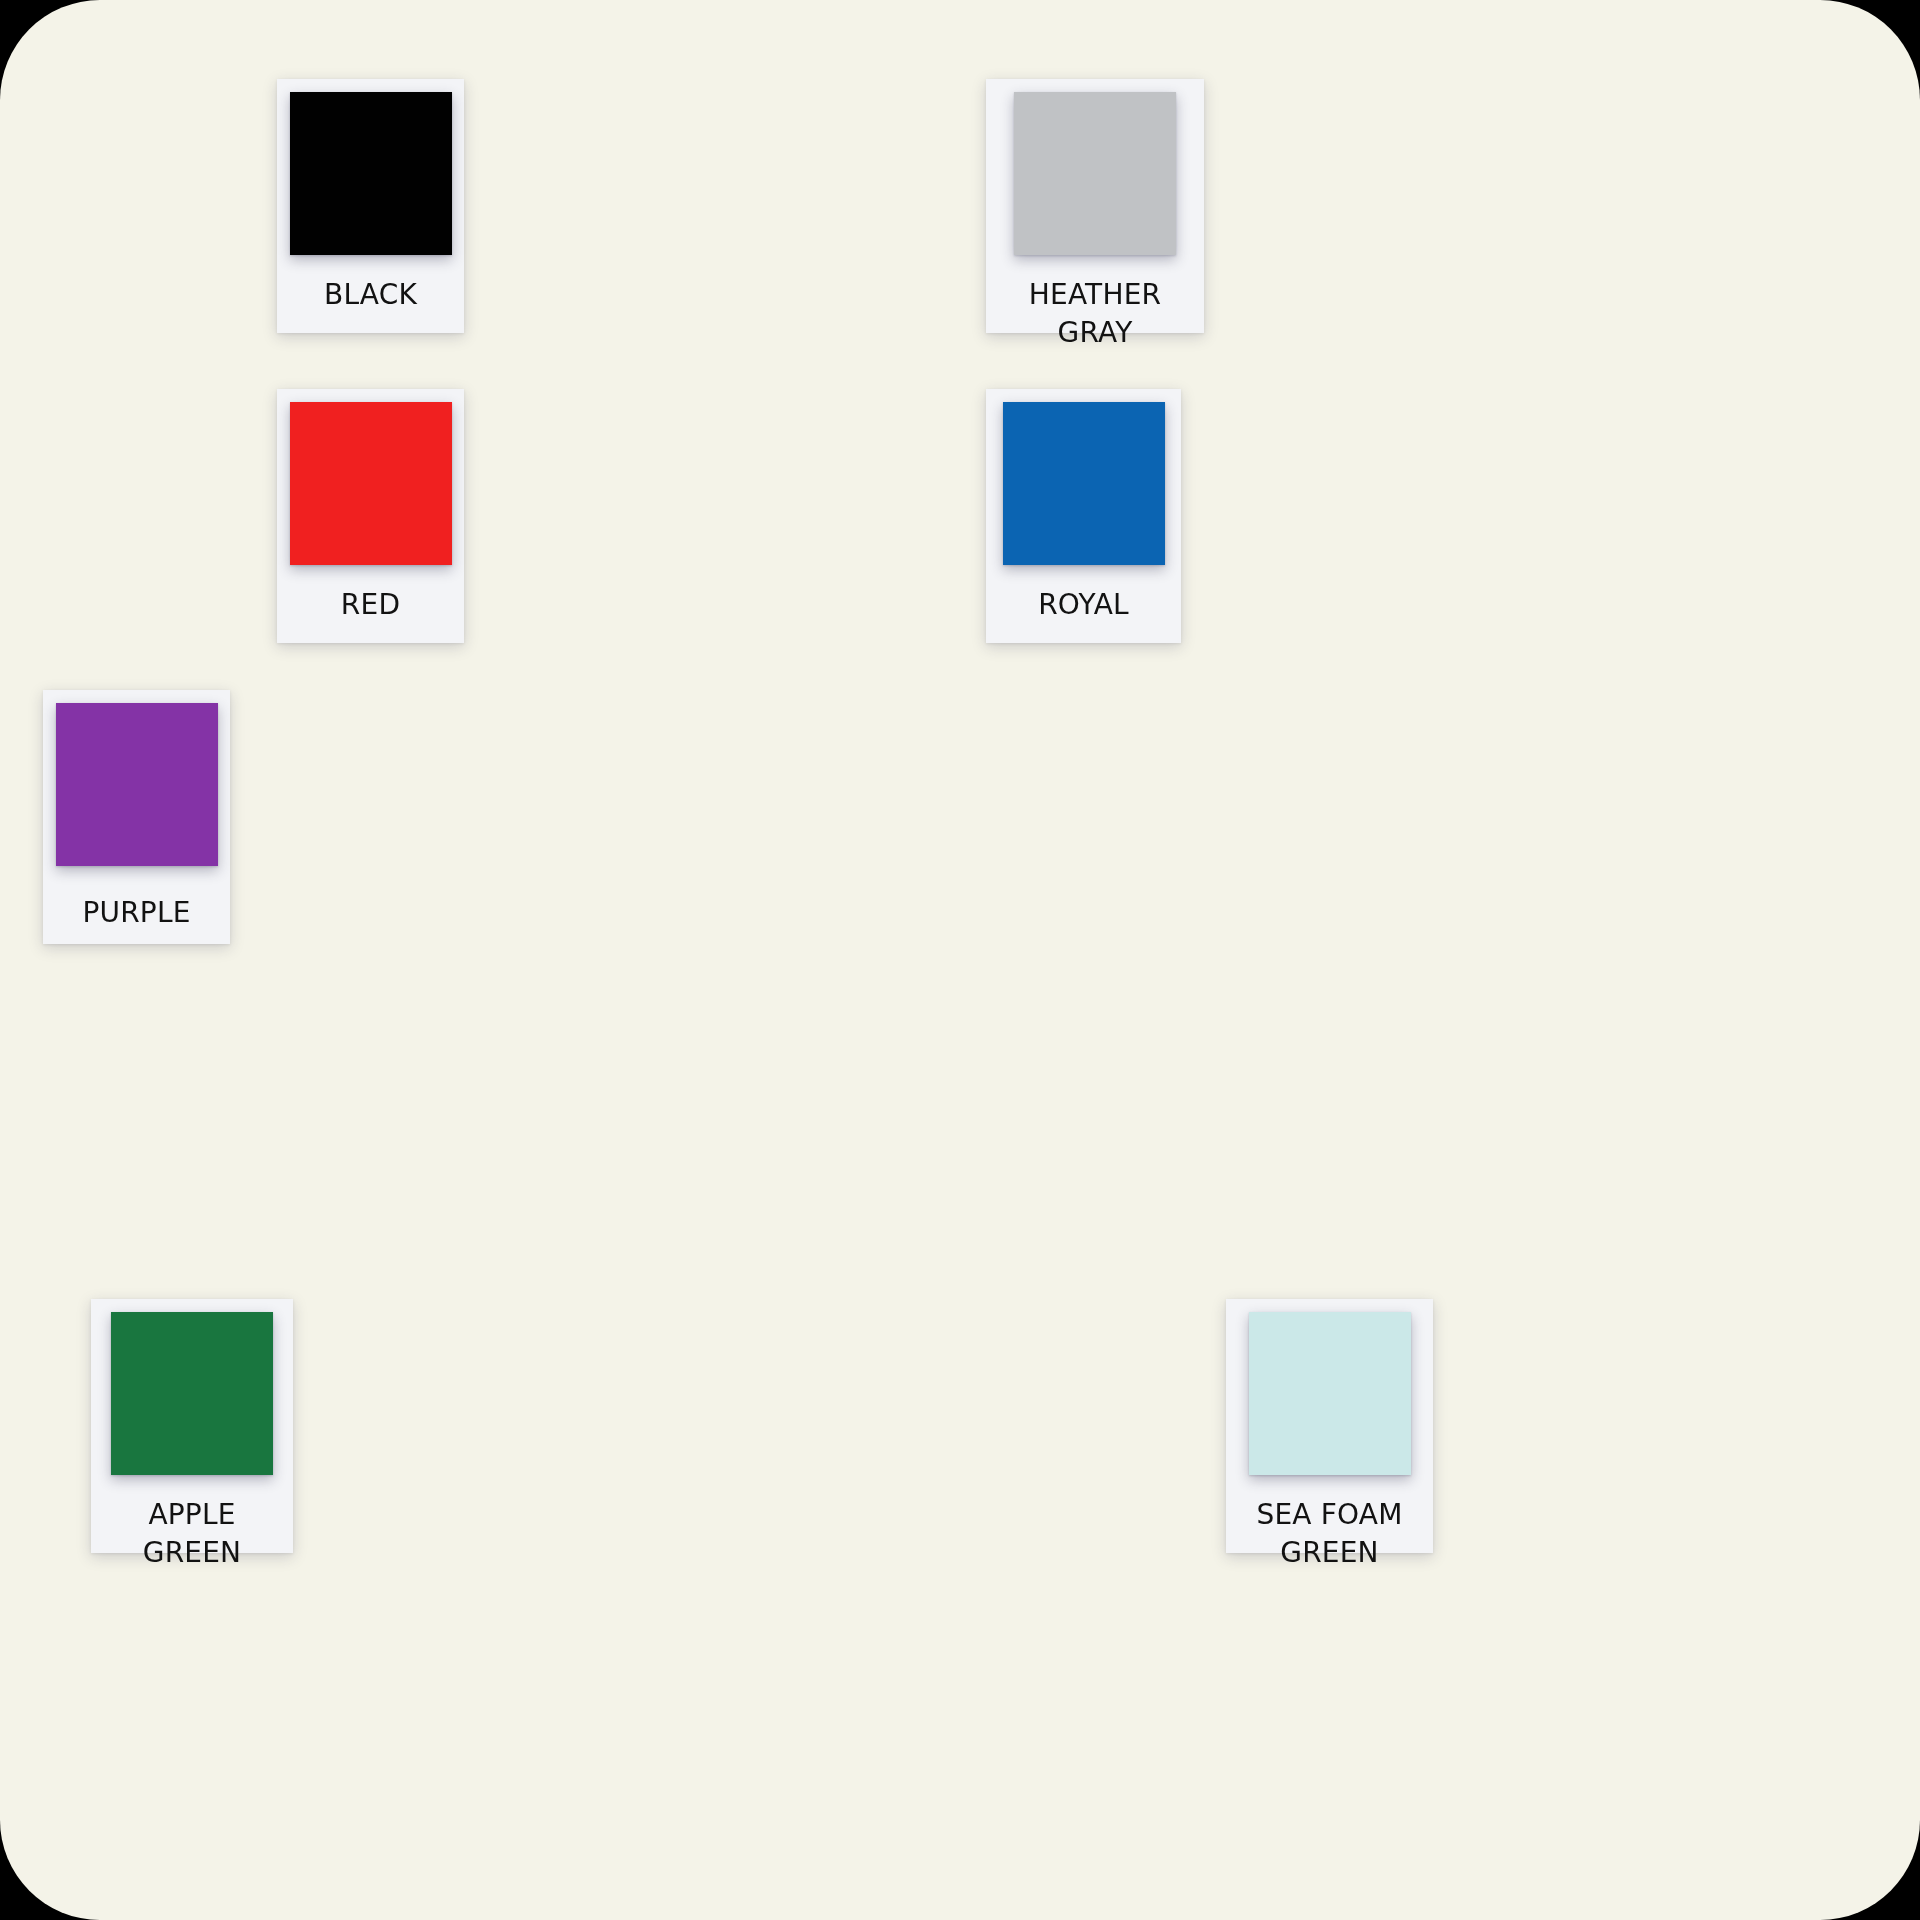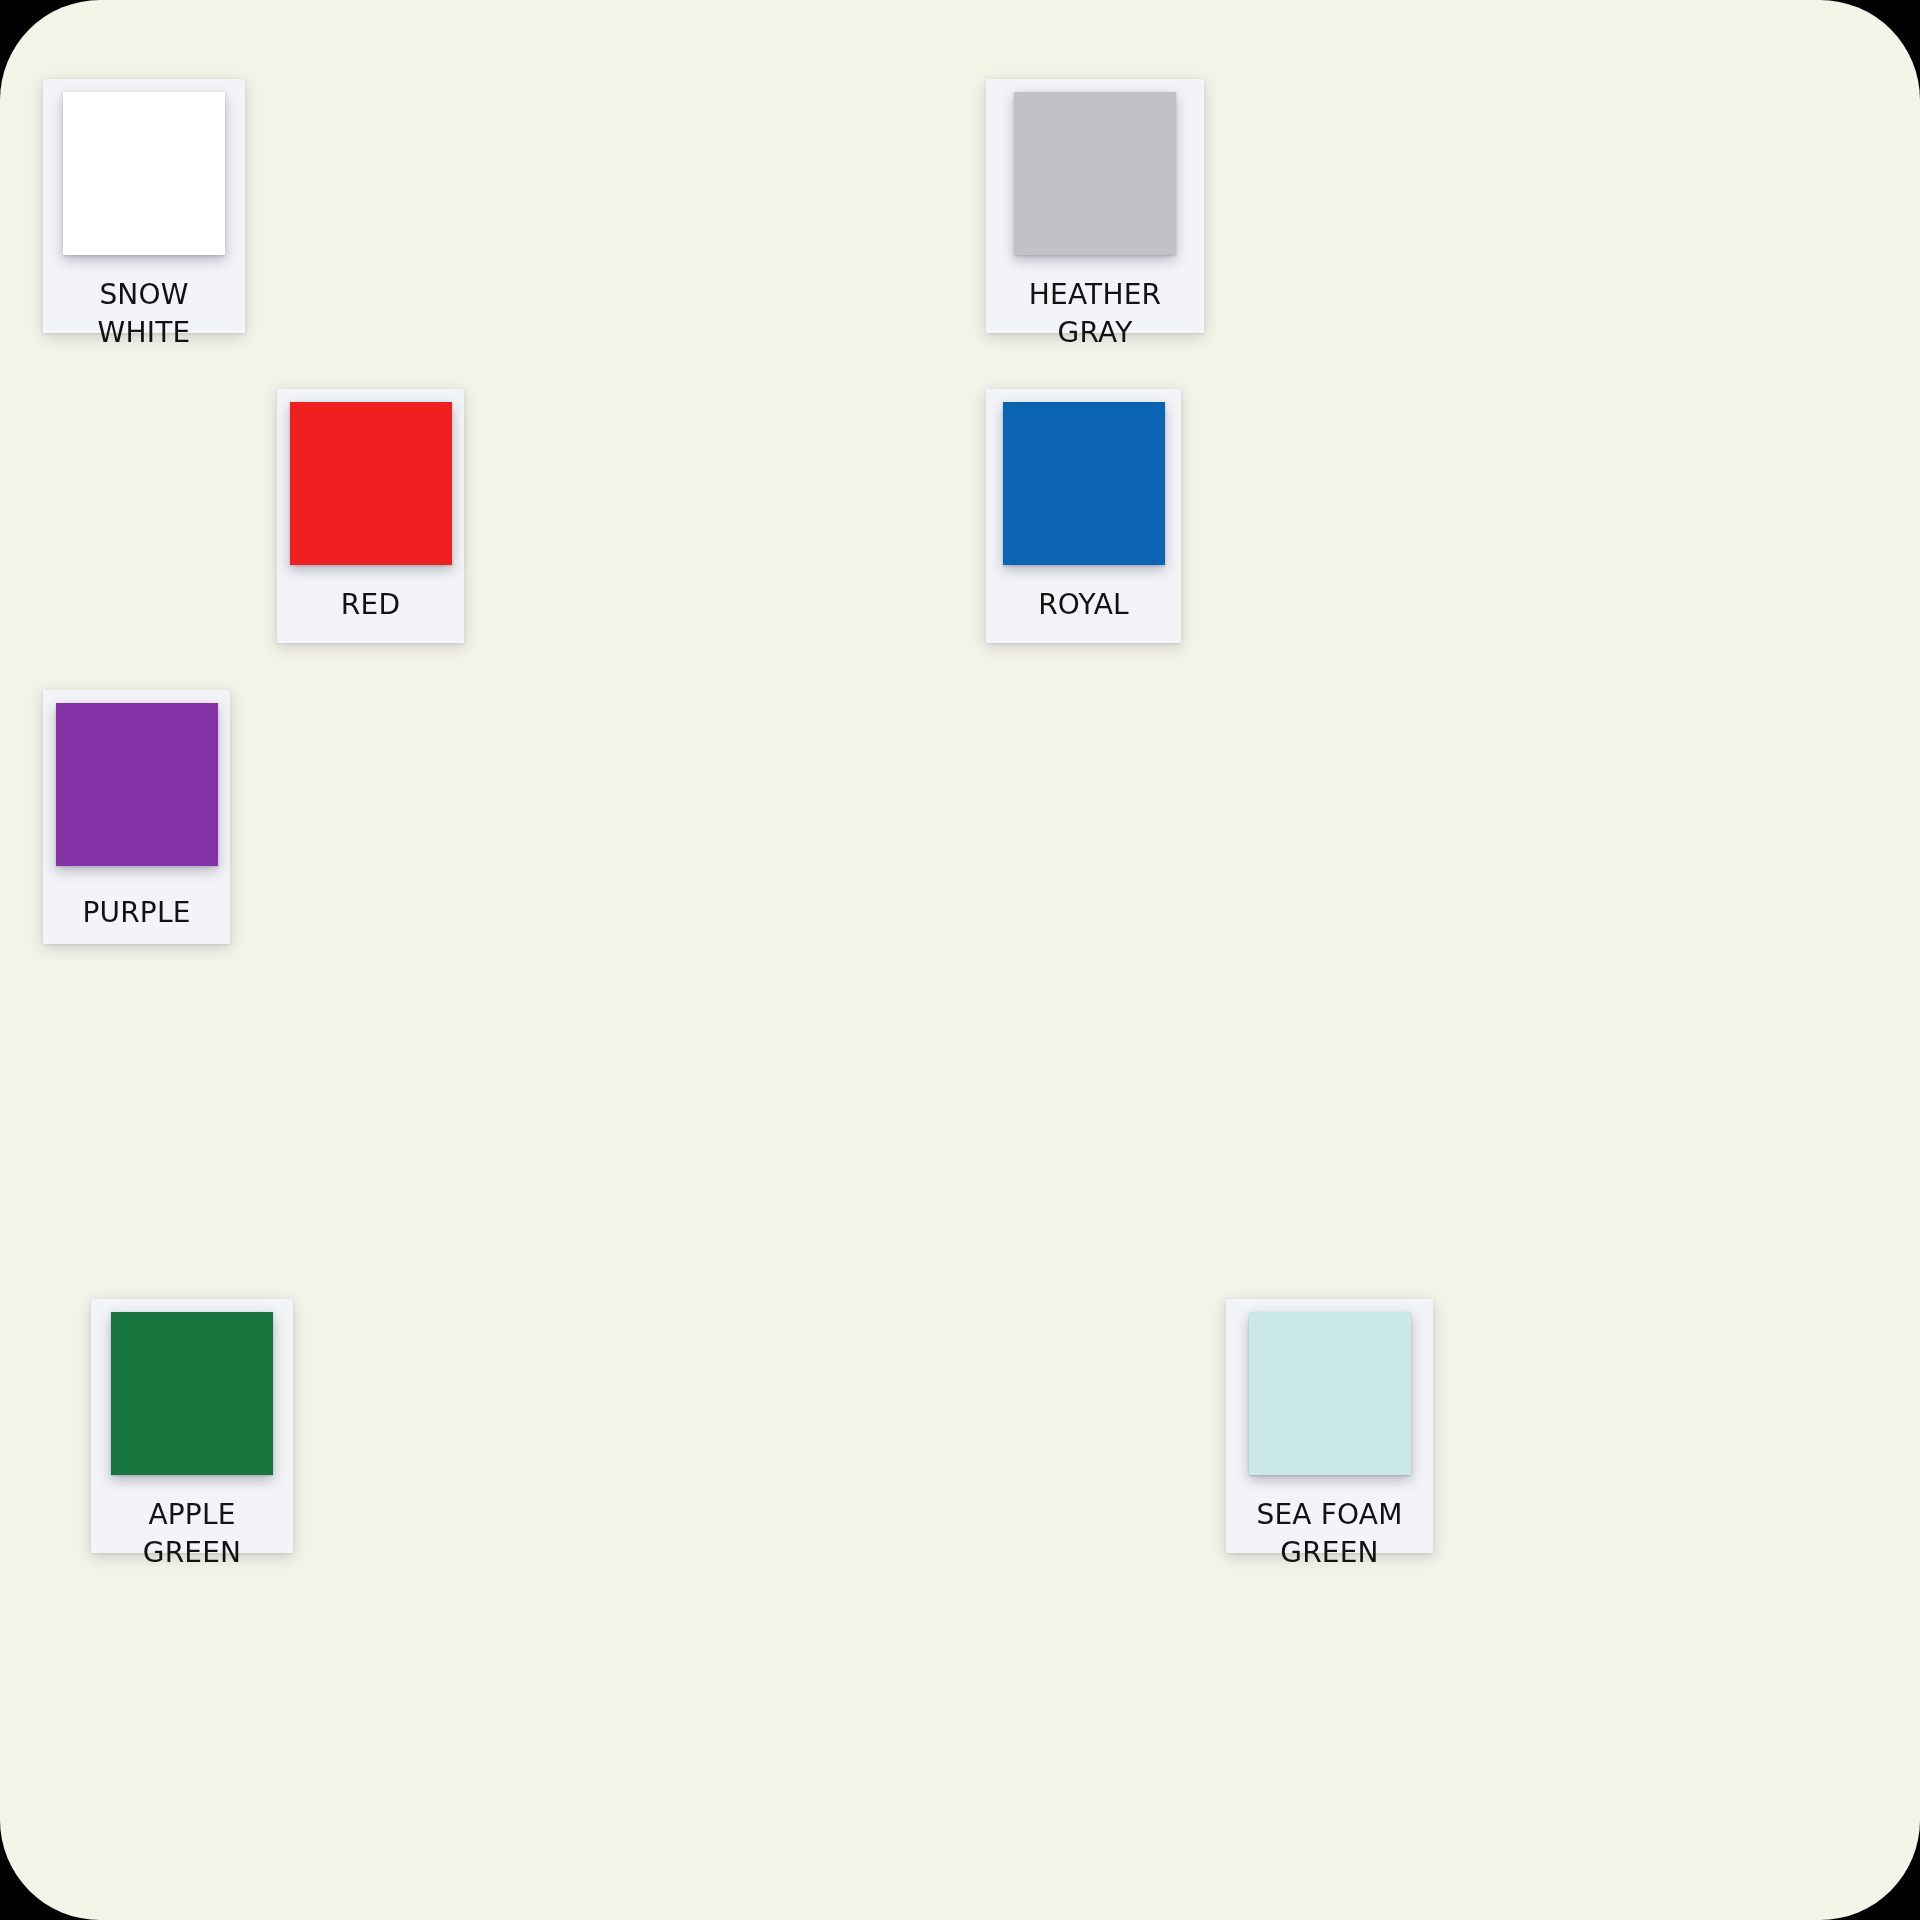--- a/index.html
+++ b/index.html
@@ -52,24 +52,23 @@
     color: #121212;
     font-family: "DejaVu Sans", "Liberation Sans", sans-serif;
     white-space: pre-line;
   }
 </style>
 </head>
 <body>
 
 <div id="page" style="background: rgb(244, 243, 232); border-radius: 100px; width: 1920px; height: 1920px;">
   <div class="swatch-grid" id="swatch-grid">
-      <div class="swatch-card" style="left: 43px; top: 79px; width: 202px; height: 254px; background: rgb(243, 244, 247);">
-        <div class="swatch-chip" style="background: rgb(255, 255, 255);"></div>
-        <div class="swatch-label" style="color: rgb(18, 18, 18);">SNOW
-WHITE</div>
+      <div class="swatch-card" style="left: 277px; top: 79px; width: 187px; height: 254px; background: rgb(243, 244, 247);">
+        <div class="swatch-chip" style="background: rgb(1, 1, 1);"></div>
+        <div class="swatch-label" style="color: rgb(18, 18, 18);">BLACK</div>
       </div>
       <div class="swatch-card" style="left: 986px; top: 79px; width: 218px; height: 254px; background: rgb(243, 244, 247);">
         <div class="swatch-chip" style="background: rgb(192, 194, 197);"></div>
         <div class="swatch-label" style="color: rgb(18, 18, 18);">HEATHER
 GRAY</div>
       </div>
       <div class="swatch-card" style="left: 277px; top: 389px; width: 187px; height: 254px; background: rgb(243, 244, 247);">
         <div class="swatch-chip" style="background: rgb(240, 32, 32);"></div>
         <div class="swatch-label" style="color: rgb(18, 18, 18);">RED</div>
       </div>

